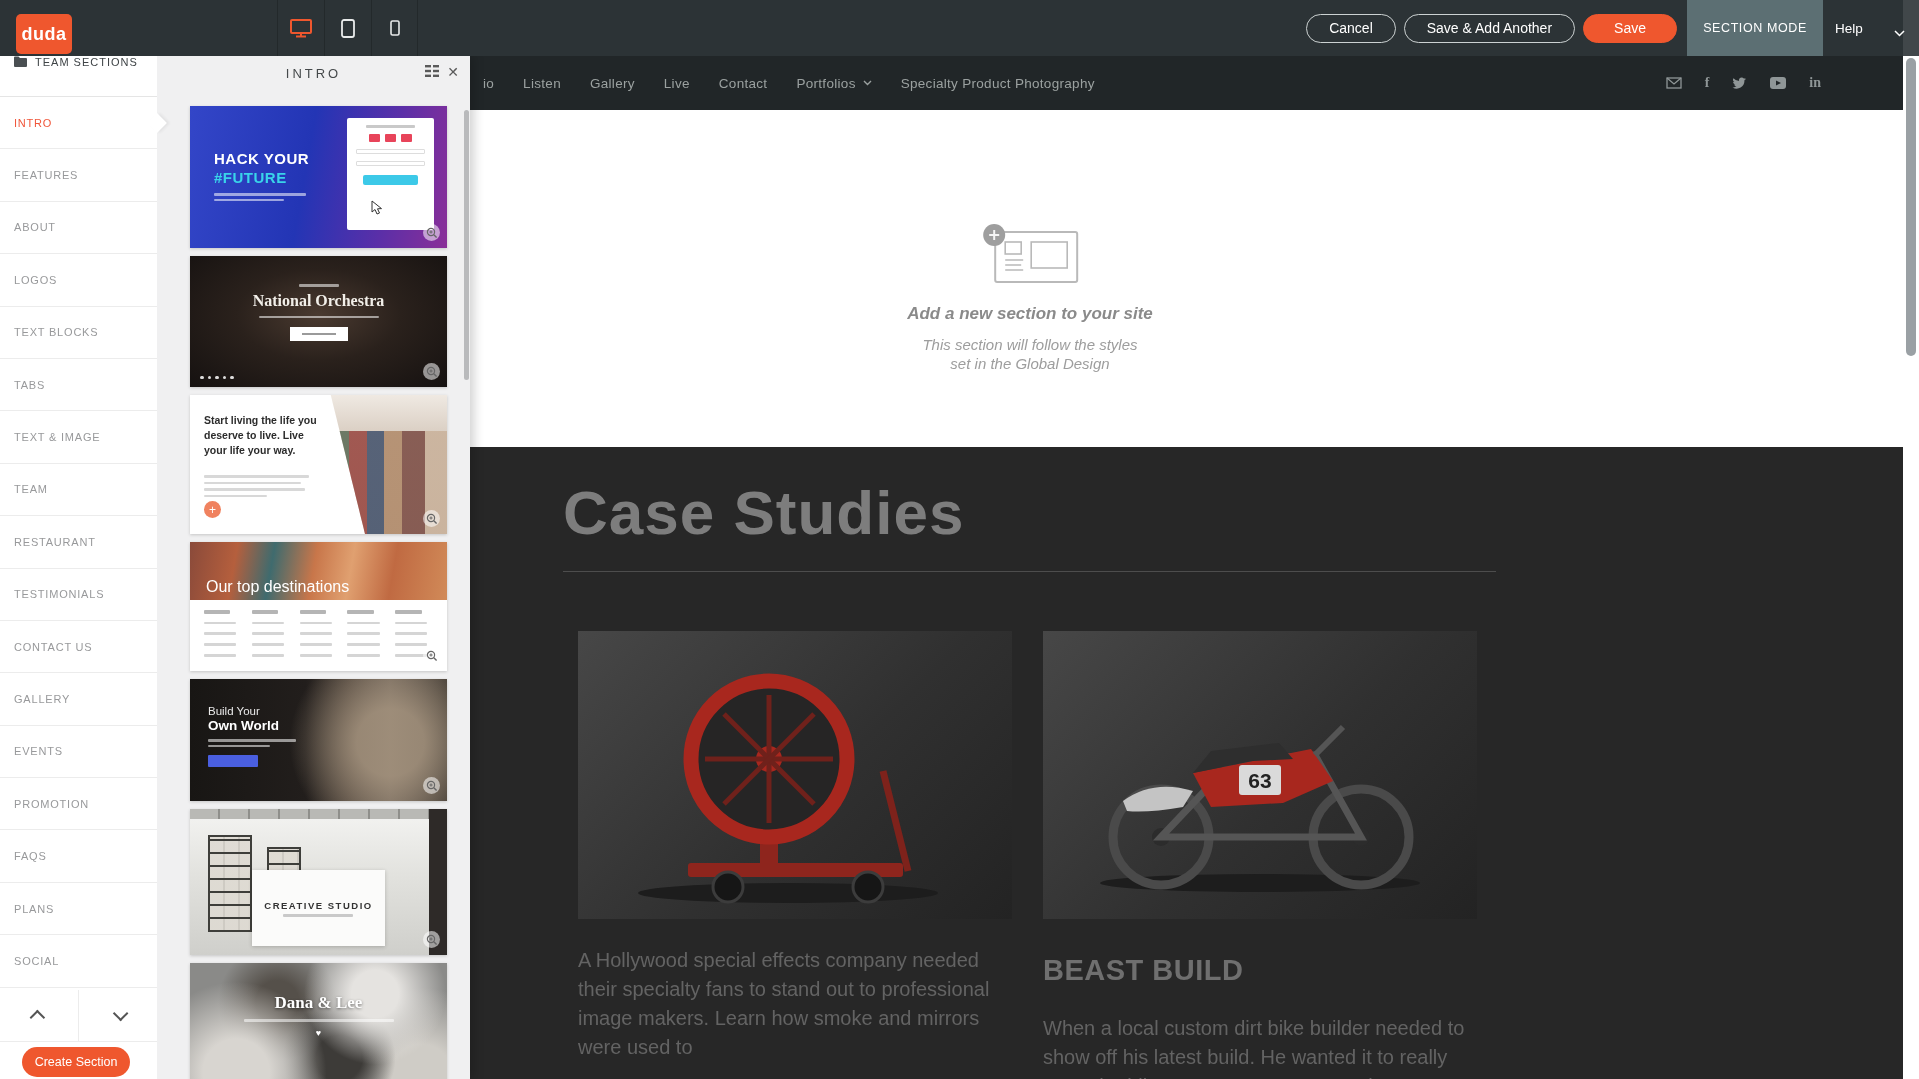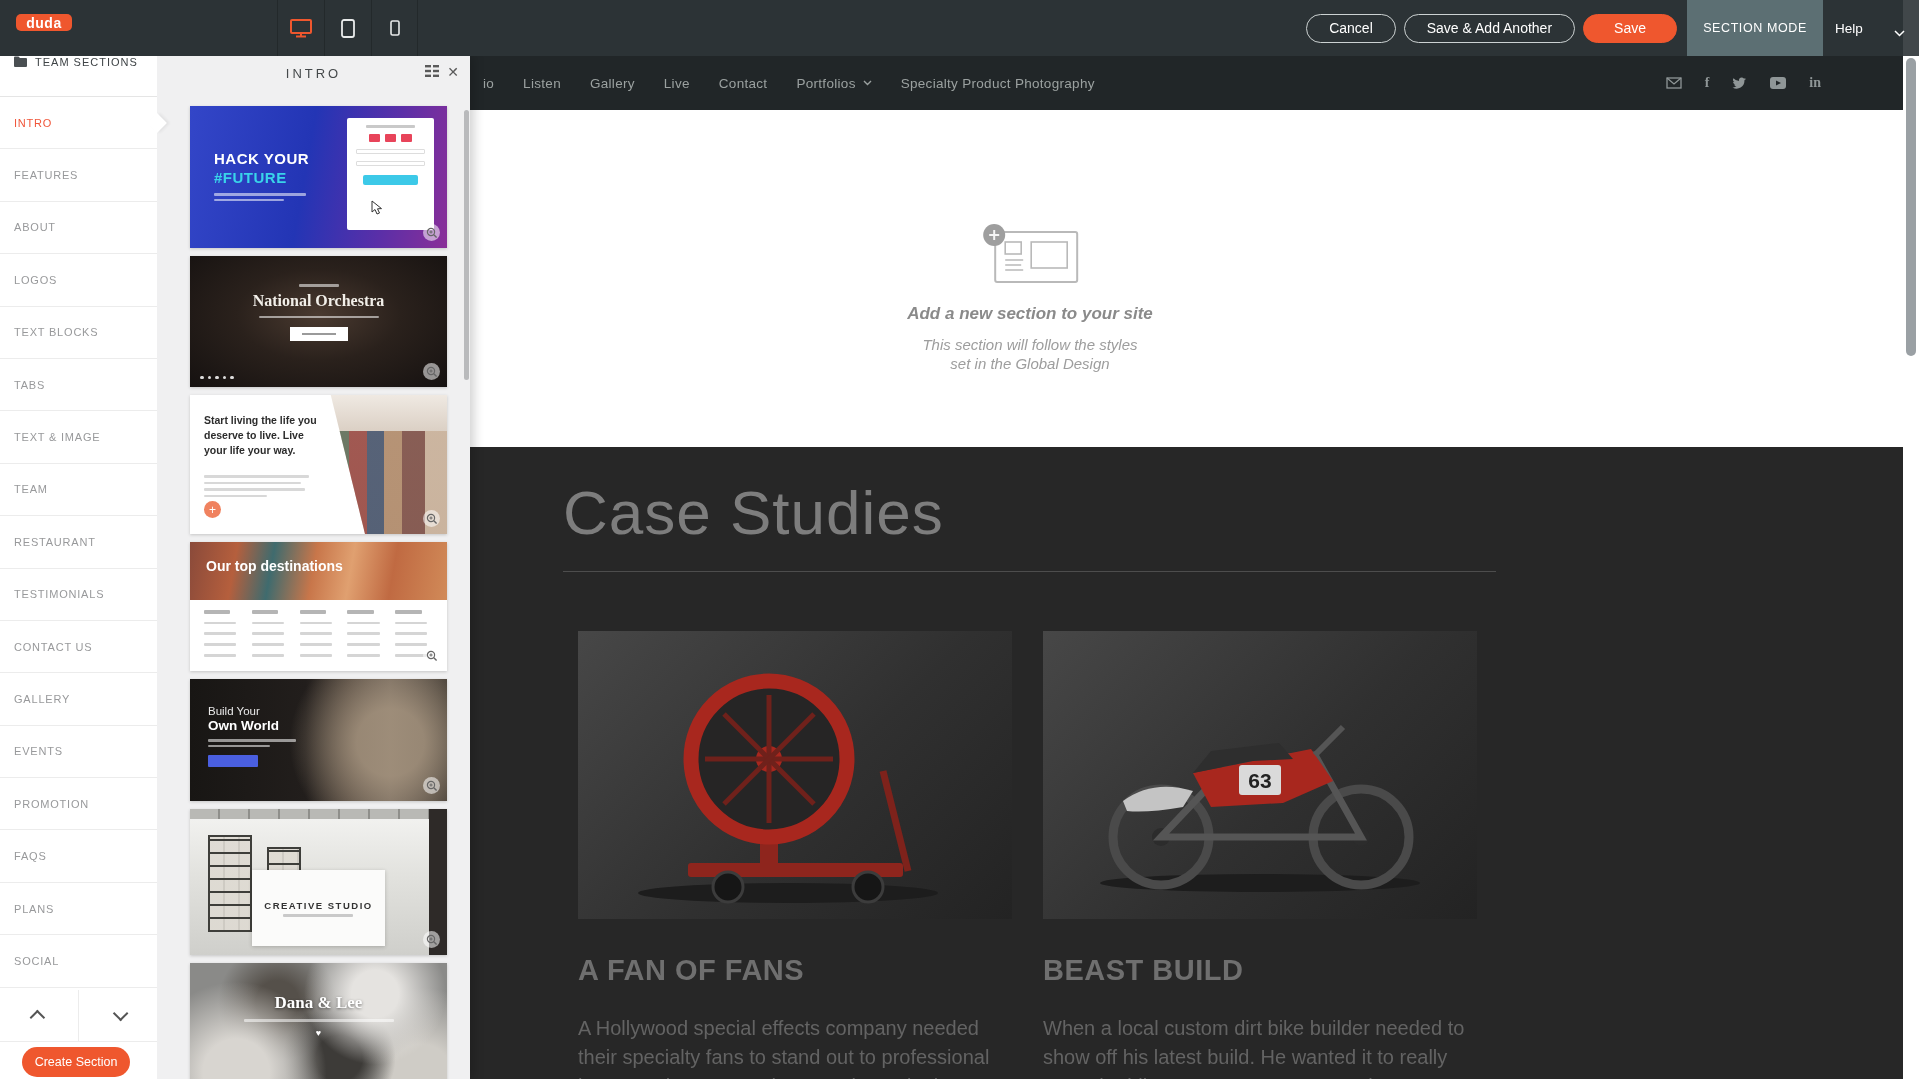--- a/index.html
+++ b/index.html
@@ -2,22 +2,22 @@
 <html><head>
 <meta charset="utf-8">
 <style>
   * { margin:0; padding:0; box-sizing:border-box; }
   html,body { width:1919px; height:1079px; overflow:hidden; background:#222;
               font-family:"Liberation Sans", sans-serif; }
   .screen { position:relative; width:1919px; height:1079px; overflow:hidden; background:#fff; }
 
   
   .topbar { position:absolute; left:0; top:0; width:100%; height:56px; background:#2c3336; z-index:10; }
-  .logo { position:absolute; left:16px; top:14px; width:56px; height:17px; background:#ef572e;
-          border-radius:5px; color:#fff; font-weight:bold; font-size:14px; display:flex;
+  .logo { position:absolute; left:16px; top:14px; width:56px; height:40px; background:#ef572e;
+          border-radius:5px; color:#fff; font-weight:bold; font-size:18px; display:flex;
           align-items:center; justify-content:center; letter-spacing:.5px; }
   .devices { position:absolute; left:277px; top:0; height:56px; display:flex; }
   .dev-cell { width:47px; height:56px; display:flex; align-items:center; justify-content:center;
               border-left:1px solid #23292b; }
   .dev-cell:last-child { border-right:1px solid #23292b; }
   .topbar-right { position:absolute; right:0; top:0; height:56px; display:flex; align-items:center; }
   .pill { height:29px; border:1px solid #ccd2d2; border-radius:15px; background:transparent;
           color:#fff; font-size:14px; padding:4px 22px; margin-right:8px; display:flex; align-items:center;
           cursor:pointer; white-space:nowrap; }
   .pill.solid { background:#ef572e; border-color:#ef572e; padding:0 30px; margin-right:10px; }
@@ -105,21 +105,21 @@
   .t3-people { position:absolute; left:0; bottom:0; width:100%; height:74%;
               background:linear-gradient(90deg,#8a5a52 0 12%,#c9b9a6 12% 22%,#5a6a55 22% 34%,
                          #97443e 34% 46%,#40506b 46% 58%,#b08968 58% 70%,#7a4a42 70% 85%,#c9b19a 85% 100%);
               opacity:.85; }
 
   
   .t4 { height:129px; }
   .t4-img { position:relative; height:58px;
             background:linear-gradient(100deg,#8a4a3a 0%,#b55f3d 18%,#3f6b6e 32%,#c8764a 48%,
                        #e0a070 62%,#c06a42 78%,#d18a58 100%); }
-  .t4-title { position:absolute; left:16px; bottom:26px; color:#fff; font-weight:bold; font-size:14px; }
+  .t4-title { position:absolute; left:16px; bottom:4px; color:#fff; font-weight:normal; font-size:16px; }
   .t4-table { display:flex; gap:10px; padding:10px 14px 0; background:#fff; }
   .t4-col { flex:1; }
   .t4-col .h { height:3.5px; background:#b5b5b5; width:70%; border-radius:1px; }
   .t4-col .r { height:2.8px; background:#d5d5d5; width:85%; border-radius:1px; margin-top:8px; }
 
   
   .t5 { height:122px;
         background:linear-gradient(90deg,#181614 0%,#221e1c 45%,#4a4038 62%,#6a5f55 78%,#3a342e 100%); }
   .t5::before { content:""; position:absolute; inset:0;
         background:radial-gradient(circle at 78% 52%, rgba(170,152,130,.8) 0 16%, transparent 48%); }
@@ -167,21 +167,21 @@
   .nav-social .s { cursor:pointer; display:flex; align-items:center; font-size:13px; }
   .nav-social .txt { font-weight:bold; font-family:"Liberation Serif", serif; font-size:14px; }
 
   .white-sec { position:absolute; left:0; top:54px; width:100%; height:337px; background:#fff; }
   .add-sec { position:absolute; left:50%; top:112px; transform:translateX(-50%); text-align:center; }
   .add-icon { position:relative; width:98px; height:52px; margin:0 auto; }
   .add-title { margin-top:30px; font-style:italic; font-weight:bold; font-size:17px; color:#8a8a8a; }
   .add-sub { margin-top:12px; font-style:italic; font-size:15px; color:#9d9d9d; line-height:1.25; }
 
   .dark-sec { position:absolute; left:0; top:391px; width:100%; height:700px; background:#272727; }
-  .cs-title { position:absolute; left:406px; top:30px; font-size:62px; font-weight:400;
+  .cs-title { position:absolute; left:406px; top:30px; font-size:62px; font-weight:700;
               color:#7d7d7d; letter-spacing:1px; }
   .cs-divider { position:absolute; left:406px; top:124px; width:933px; height:1px; background:#4d4d4d; }
   .cs-cards { position:absolute; left:421px; top:184px; display:flex; gap:31px; }
   .cs-card { width:434px; }
   .cs-img { width:434px; height:288px; background:linear-gradient(135deg,#474747 0%,#303030 55%,#232323 100%);
             position:relative; overflow:hidden; }
   .cs-head { margin-top:35px; font-size:29px; font-weight:bold; color:#6f6f6f; letter-spacing:.5px; }
   .cs-body { margin-top:27px; width:430px; font-size:20px; line-height:29px; color:#636363; }
 
   
@@ -273,21 +273,20 @@
               <circle cx="191" cy="128" r="78" fill="#262525" stroke="#a8271e" stroke-width="15"></circle>
               <circle cx="191" cy="128" r="13" fill="#a8271e"></circle>
               <g stroke="#6f211b" stroke-width="5">
                 <line x1="191" y1="64" x2="191" y2="192"></line>
                 <line x1="127" y1="128" x2="255" y2="128"></line>
                 <line x1="146" y1="83" x2="236" y2="173"></line>
                 <line x1="236" y1="83" x2="146" y2="173"></line>
               </g>
             </svg>
           </div>
-          <div class="cs-head">A FAN OF FANS</div>
           <div class="cs-body">A Hollywood special effects company needed their specialty fans to stand out to professional image makers. Learn how smoke and mirrors were used to</div>
         </div>
         <div class="cs-card">
           <div class="cs-img">
             <svg width="434" height="288" viewBox="0 0 434 288">
               <ellipse cx="217" cy="252" rx="160" ry="9" fill="#1d1d1d"></ellipse>
               <circle cx="118" cy="206" r="48" fill="none" stroke="#4a4a4a" stroke-width="9"></circle>
               <circle cx="318" cy="206" r="48" fill="none" stroke="#4a4a4a" stroke-width="9"></circle>
               <circle cx="118" cy="206" r="9" fill="#2c2c2c"></circle>
               <circle cx="318" cy="206" r="9" fill="#2c2c2c"></circle>

